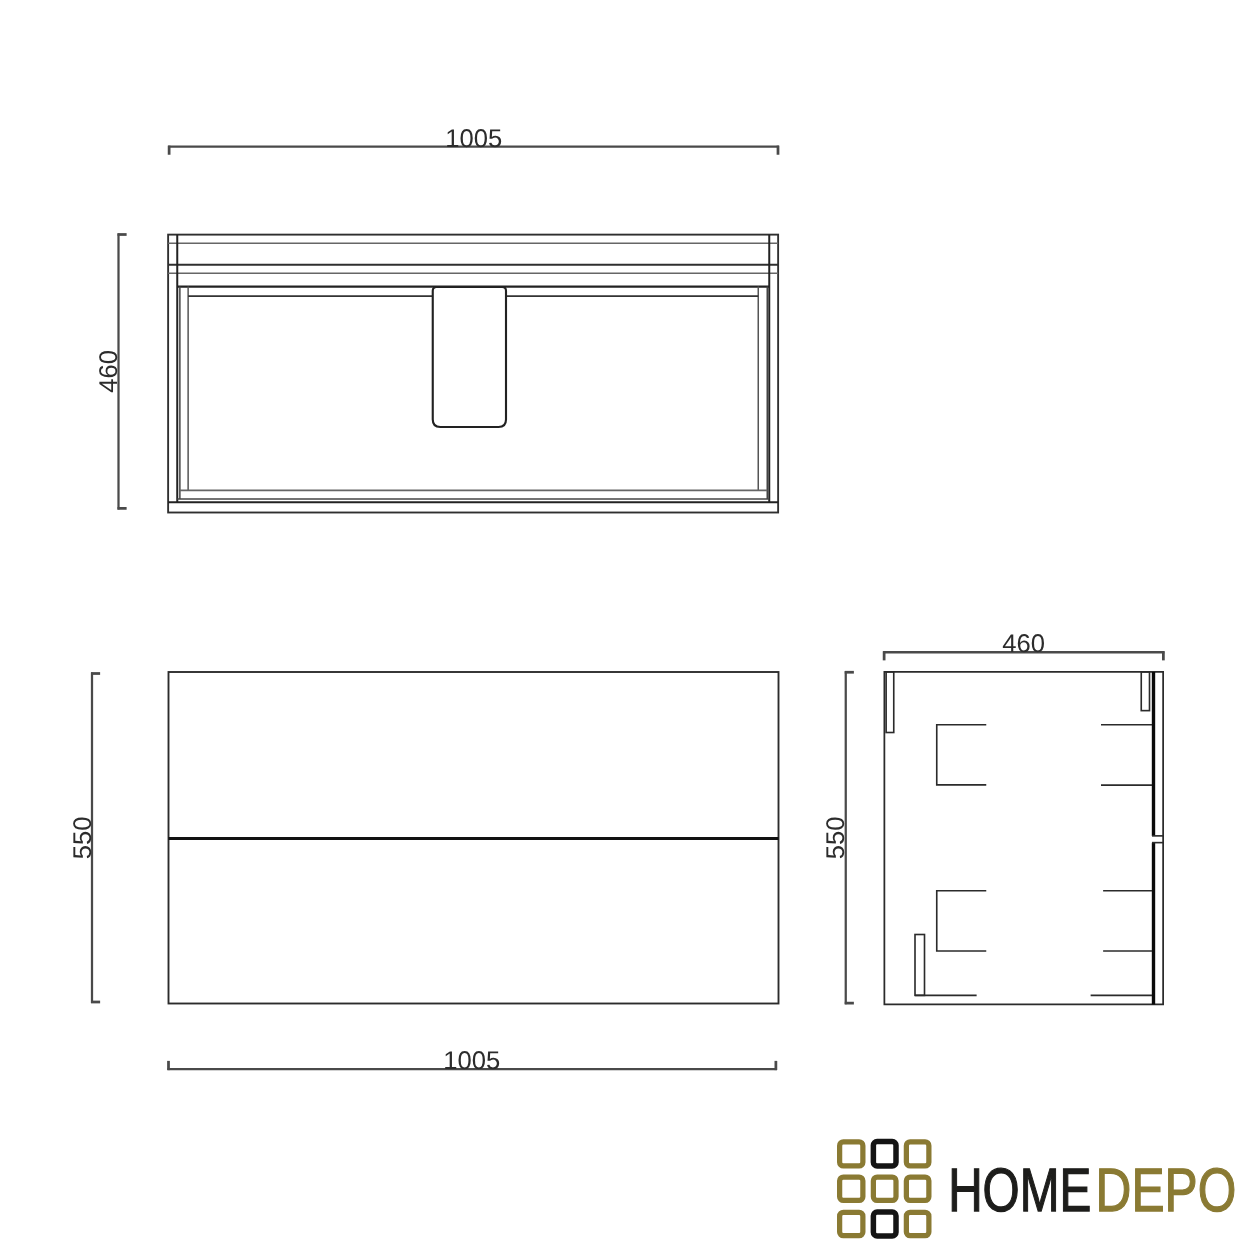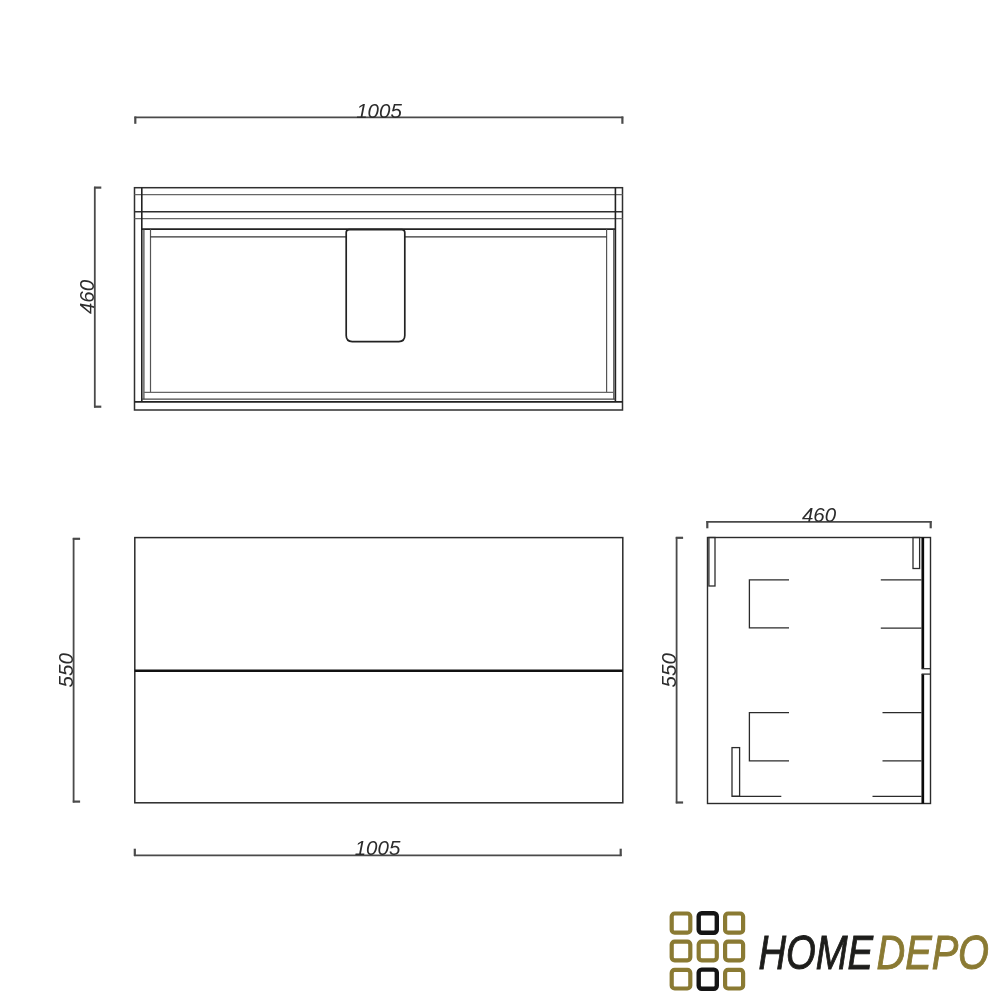--- a/index.html
+++ b/index.html
@@ -1,16 +1,16 @@
 <!DOCTYPE html>
 <html><head>
 <meta charset="utf-8">
 <style>
   html,body{margin:0;padding:0;background:#ffffff;}
-  .page{width:1000px;height:1000px;position:relative;background:#ffffff;overflow:hidden;font-style:italic;}
+  .page{width:1000px;height:1000px;position:relative;background:#ffffff;overflow:hidden;}
   svg{position:absolute;left:0;top:0;}
   text{font-family:"Liberation Sans", sans-serif;}
 </style>
 </head>
 <body>
 <div class="page">
 <svg width="1000" height="1000" viewBox="0 0 1000 1000" fill="none">
 <g stroke="#333333" stroke-width="1.3" fill="none">
 
   <g stroke="#4a4a4a" stroke-width="1.8">

